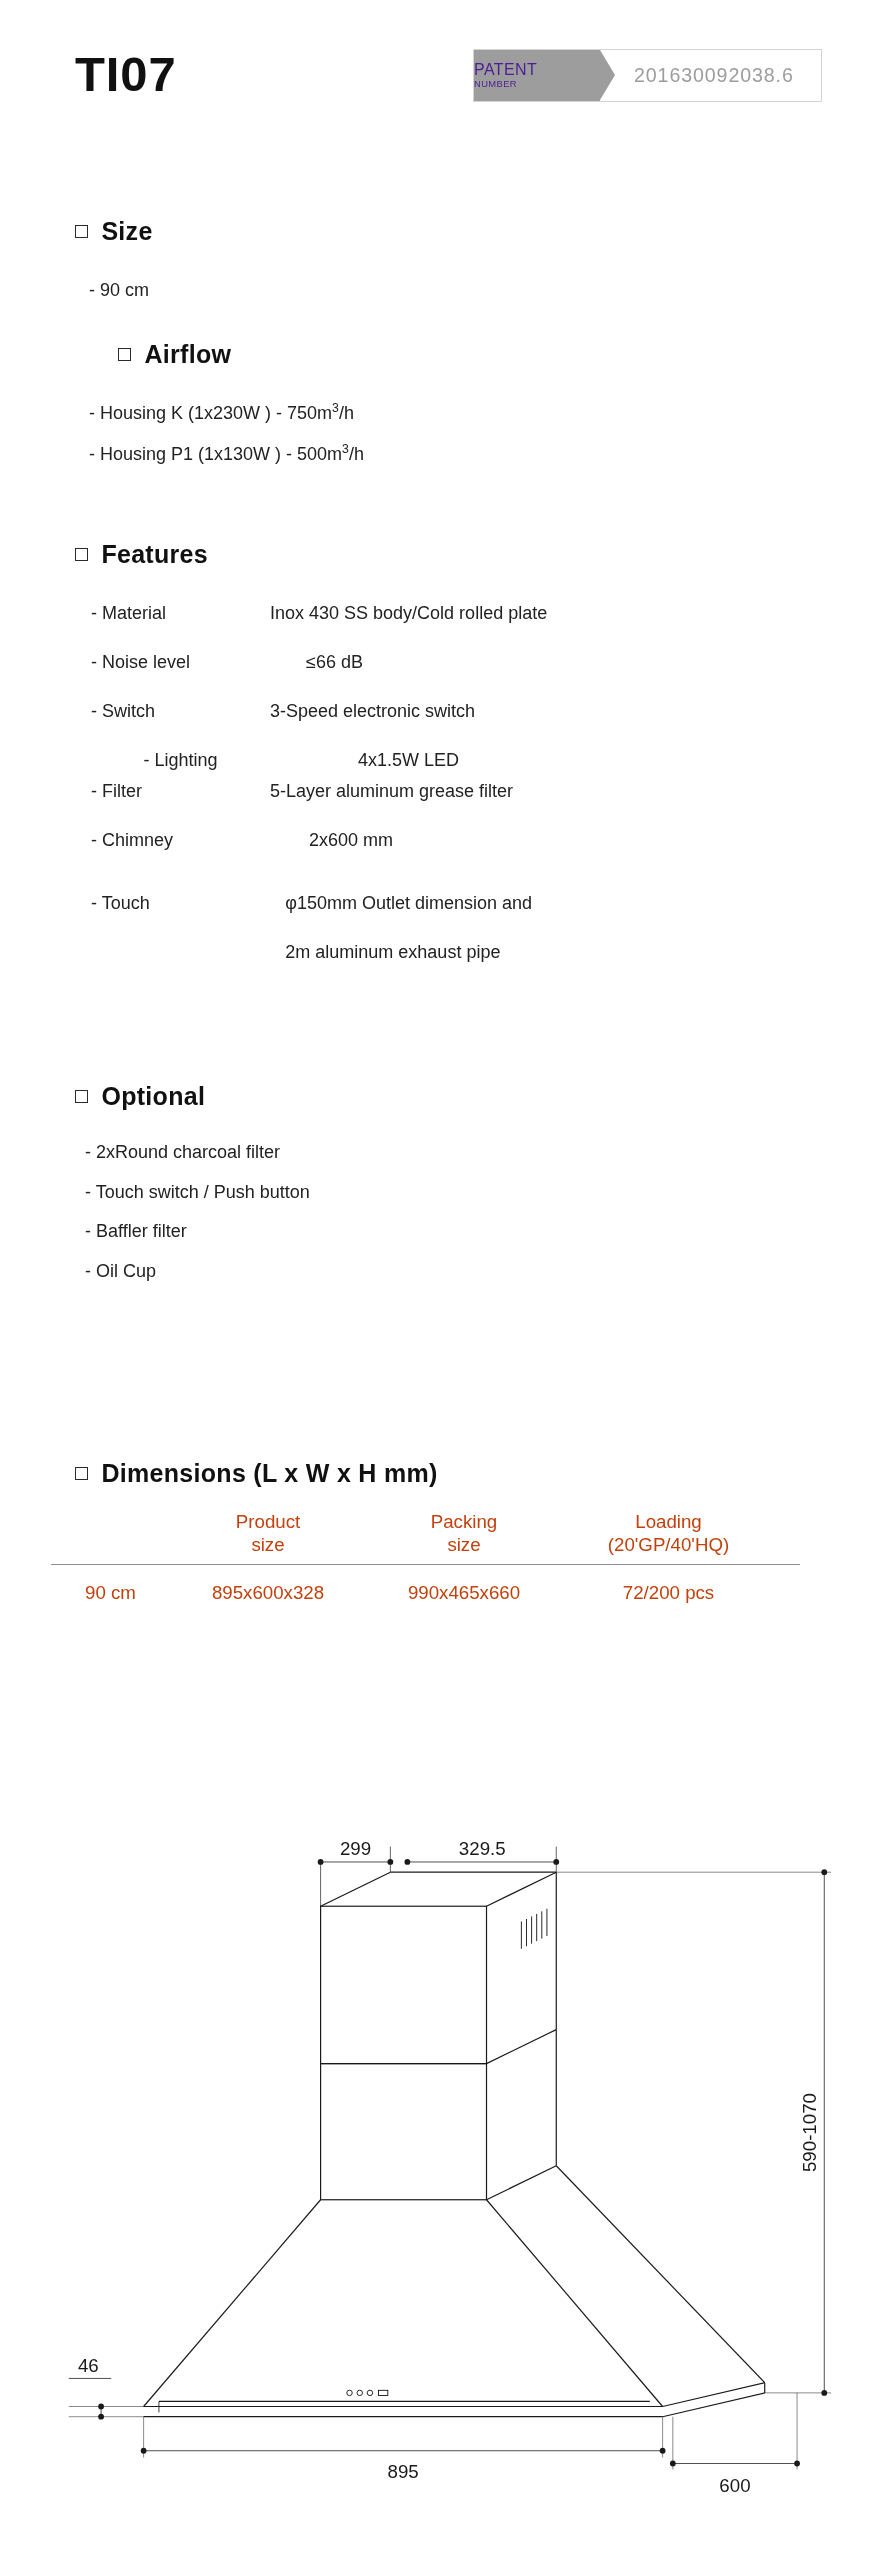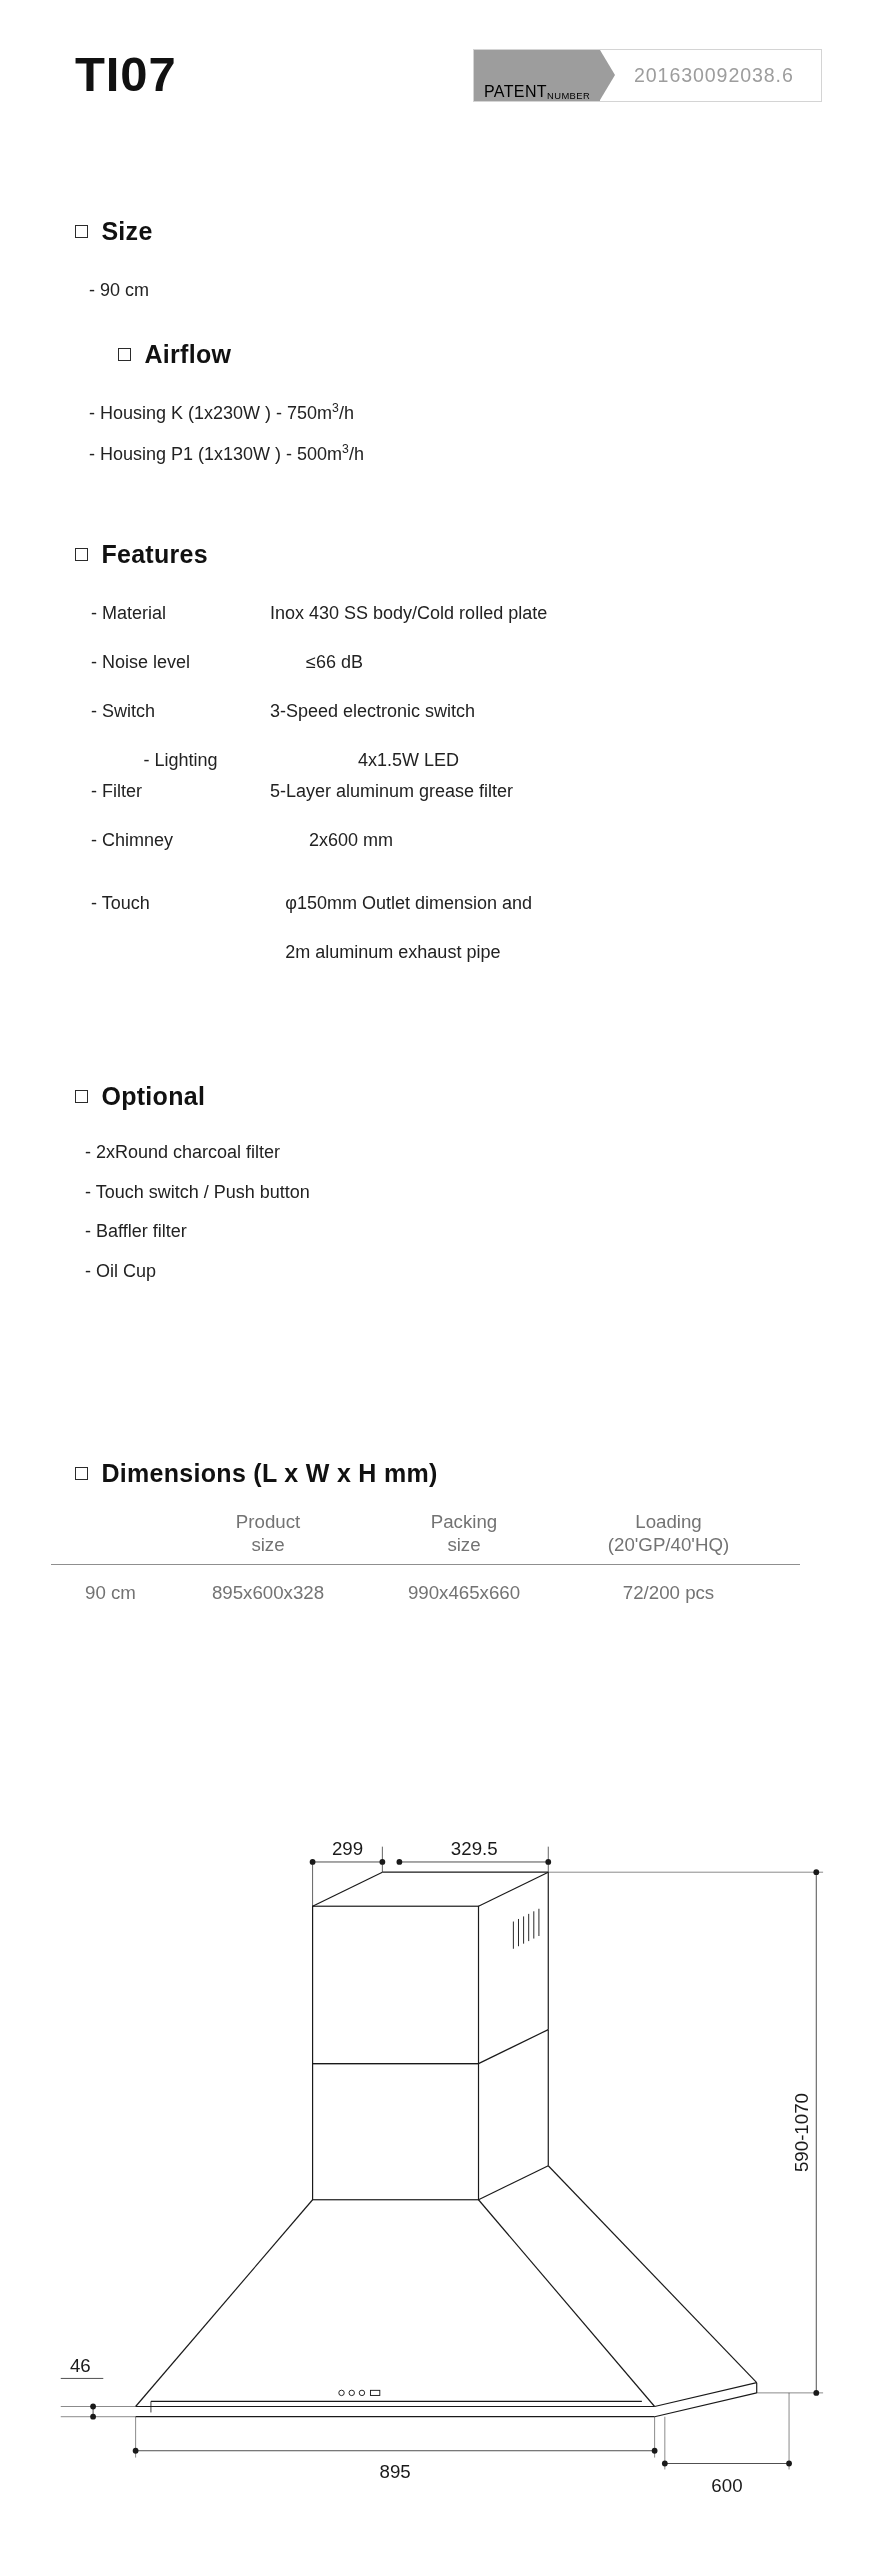--- a/index.html
+++ b/index.html
@@ -49,25 +49,25 @@
     border: 0.9px solid #d4d4d4;
     box-sizing: border-box;
     background: #fff;
     display: flex;
     align-items: stretch;
   }
   .patent-tag {
     position: relative;
     width: 126px;
     background: #9d9d9d;
-    color: #000000;
-    display: flex;
-    flex-direction: row;
+    color: #4c1d95;
+    display: flex;
+    flex-direction: column;
     justify-content: center;
-    align-items: flex-end;
+    align-items: flex-start;
     line-height: 1.05;
   }
   .patent-tag .l1 { font-size: 16px; letter-spacing: 0.4px;}
   .patent-tag .l2 { font-size: 9.4px; letter-spacing: 0.4px;}
   .patent-arrow {
     position: absolute;
     left: 126px;
     top: 0;
     width: 0; height: 0;
     border-top: 25.5px solid transparent;
@@ -128,21 +128,21 @@
     flex: 1;
   }
 
   
   .dim-table {
     position: absolute;
     left: 51px;
     top: 1510px;
     width: 783px;
     font-size: 18.7px;
-    color: #737373;
+    color: #c2410c;
   }
   .dim-head {
     display: flex;
     text-align: center;
   }
   .dim-head > div { line-height: 1.25; }
   .c0 { width: 119px; }
   .c1 { width: 196px; }
   .c2 { width: 196px; }
   .c3 { width: 213px; }
@@ -153,21 +153,21 @@
   }
   .dim-body {
     display: flex;
     text-align: center;
     margin-top: 17px;
   }
 
   
   .drawing {
     position: absolute;
-    left: 8px;
+    left: 16px;
     top: 1821px;
     width: 739px;
     height: 749px;
   }
   .drawing svg { display: block; }
 </style>
 </head>
 <body>
 
 <div class="page">

